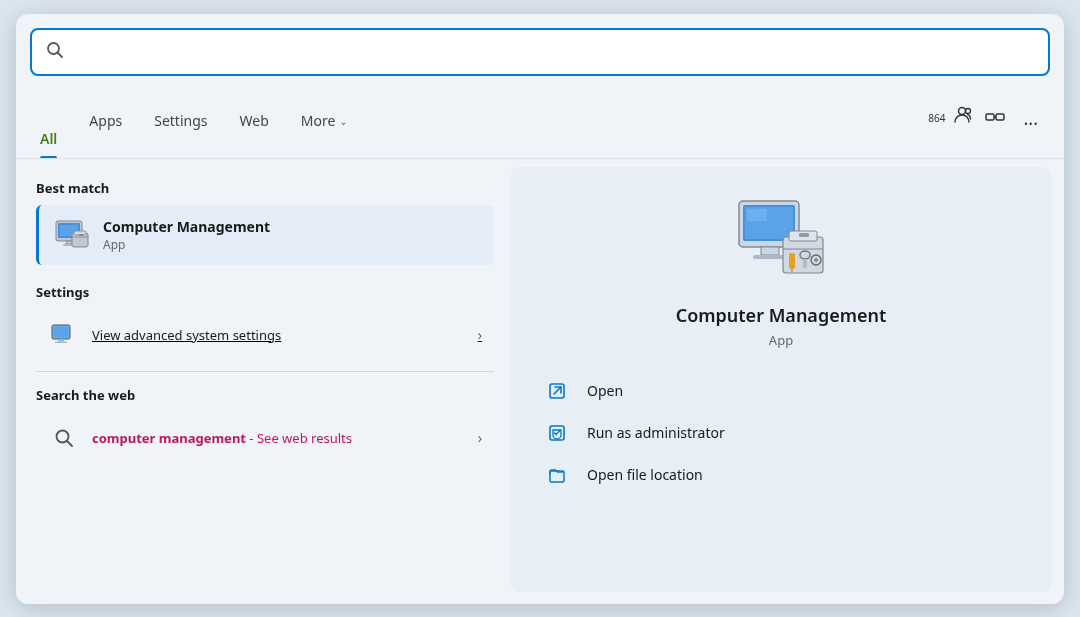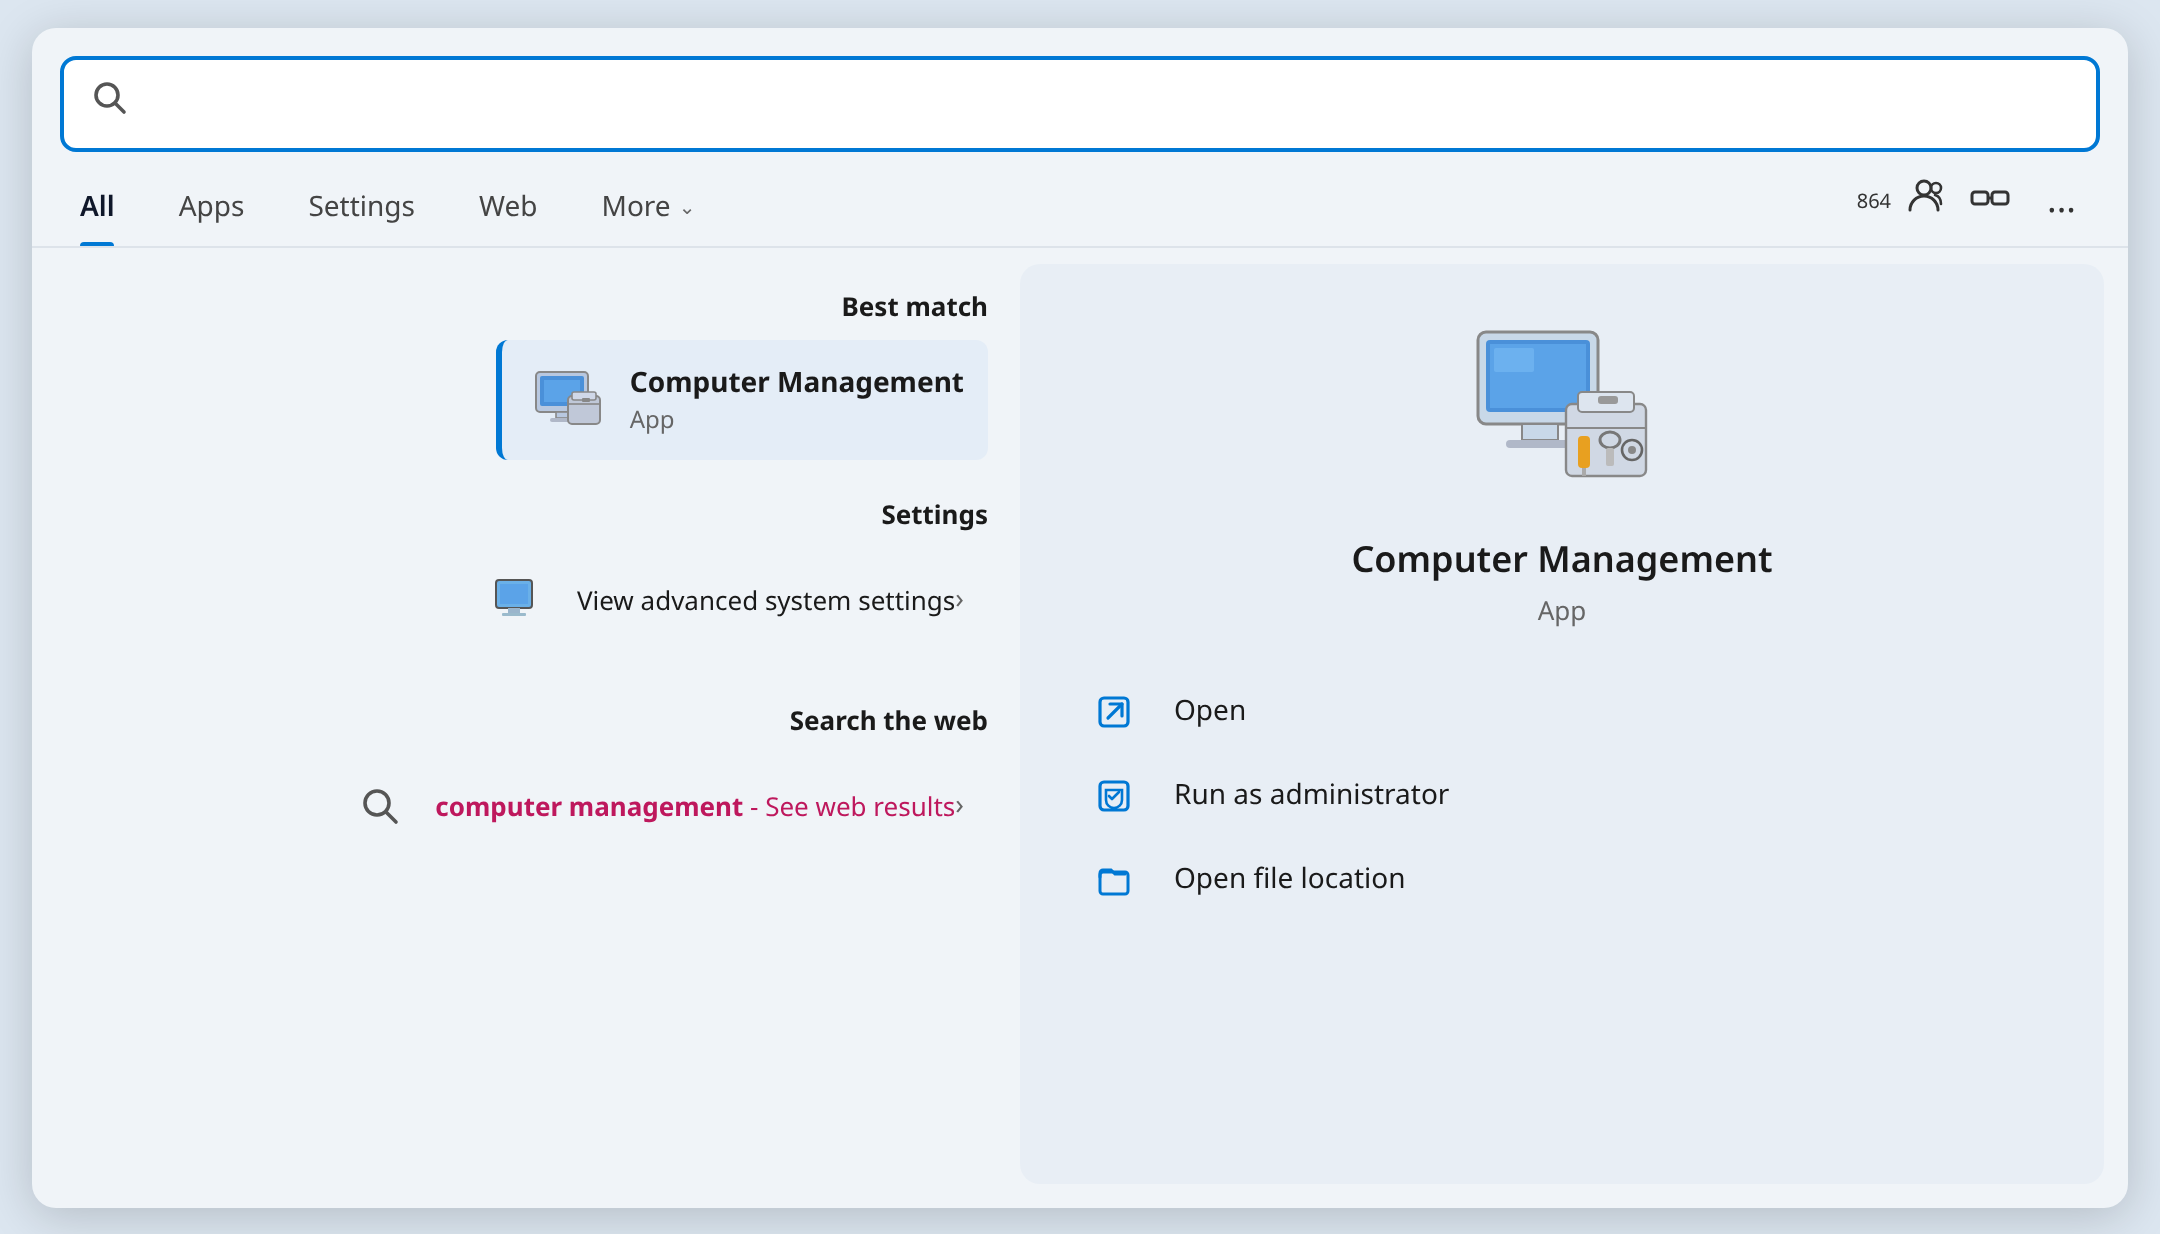--- a/index.html
+++ b/index.html
@@ -56,22 +56,23 @@
     }
     .tab {
       padding: 8px 16px 10px 16px;
       font-size: 14px;
       color: #444;
       cursor: pointer;
       position: relative;
       user-select: none;
     }
     .tab.active {
-      color: #0f172a;
+      color: #4d7c0f;
       font-weight: 600;
+      margin-top: 35px;
     }
     .tab.active::after {
       content: '';
       position: absolute;
       bottom: 0;
       left: 16px;
       right: 16px;
       height: 2px;
       background: #0078d4;
       border-radius: 2px 2px 0 0;
@@ -119,26 +120,25 @@
     }
     
     .main-content {
       display: flex;
       flex: 1;
       overflow: hidden;
     }
     
     .left-panel {
       width: 494px;
-      padding: 20px 16px 16px 8px;
+      padding: 20px 16px 16px 20px;
       display: flex;
       flex-direction: column;
       gap: 0;
       overflow-y: auto;
-      align-items: flex-end;
     }
     .section-title {
       font-size: 13px;
       font-weight: 700;
       color: #1a1a1a;
       margin-bottom: 8px;
     }
     
     .best-match-item {
       display: flex;
@@ -175,20 +175,21 @@
       font-size: 14px;
     }
     
     .settings-item {
       display: flex;
       align-items: center;
       padding: 10px 12px;
       border-radius: 6px;
       cursor: pointer;
       margin-bottom: 6px;
+      text-decoration: underline;
     }
     .settings-item .item-icon-small {
       width: 32px;
       height: 32px;
       margin-right: 12px;
       flex-shrink: 0;
       display: flex;
       align-items: center;
       justify-content: center;
     }

